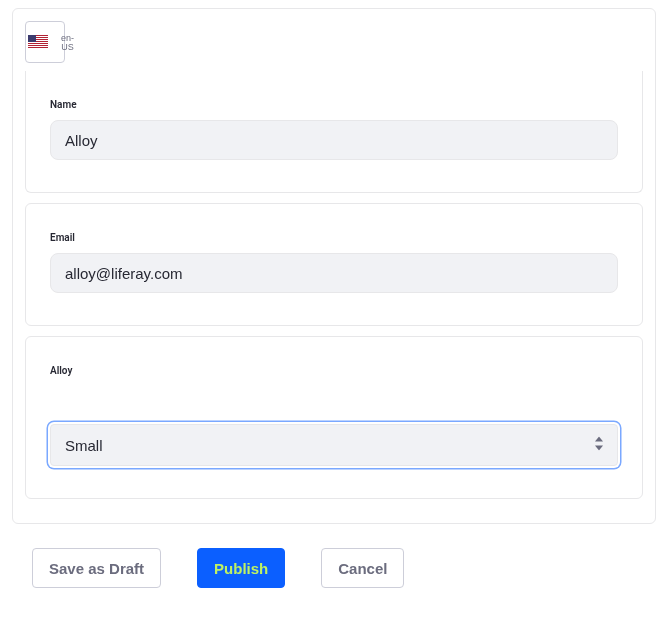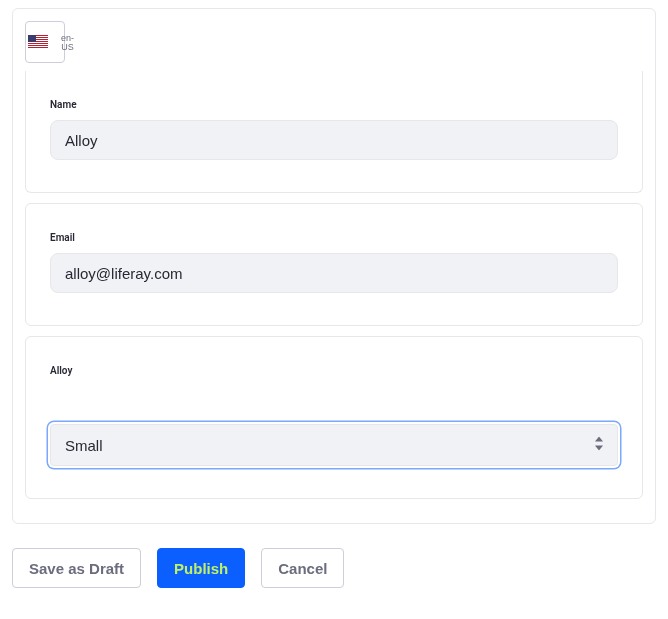--- a/index.html
+++ b/index.html
@@ -118,20 +118,21 @@
     .btn {
       height: 40px;
       padding: 0 16px;
       border-radius: 4px;
       font-size: 15px;
       font-weight: 600;
       cursor: pointer;
       display: inline-flex;
       align-items: center;
       justify-content: center;
+      margin-left: 20px;
     }
     .btn-secondary {
       background: #ffffff;
       border: 1px solid #cdced9;
       color: #6b6c7e;
     }
     .btn-primary {
       background: #0b5fff;
       border: 1px solid #0b5fff;
       color: #bef264;

